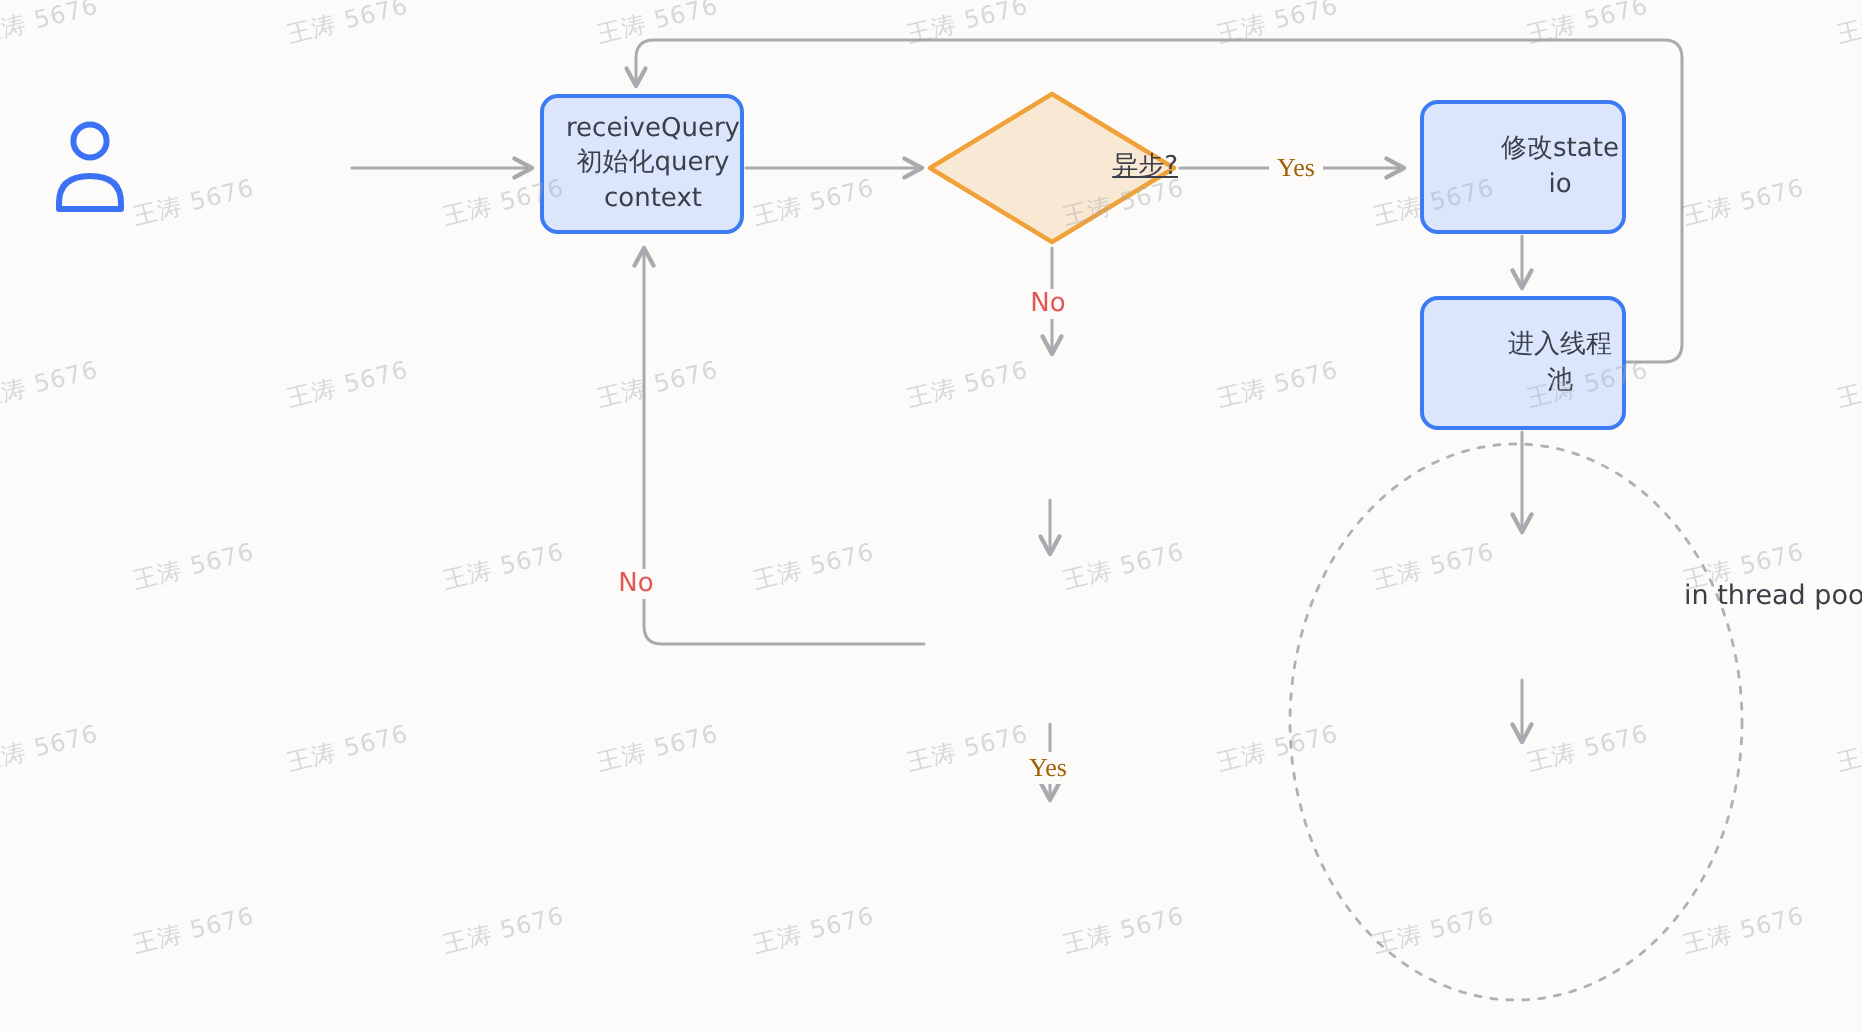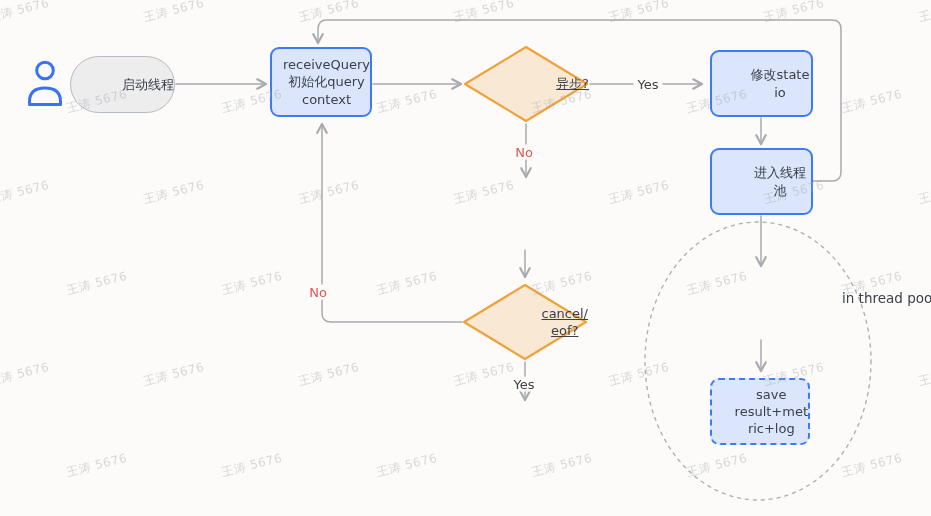--- a/index.html
+++ b/index.html
@@ -19,21 +19,21 @@
   .rect{background:#dbe6fc;border:2px solid #3d7bf5;border-radius:9px;}
   .rect.dashed{border-style:dashed;}
   .stadium{background:#ededee;border:1.5px solid #b6bac2;border-radius:30px;}
   .diamond{background:transparent;border:none;text-decoration:underline;}
   .diamond svg{position:absolute;left:0;top:0;width:100%;height:100%;}
   .diamond .node-text{position:relative;z-index:1;}
   .edge-label{
     position:absolute;z-index:3;font-size:13px;padding:0 4px;
     background:#fcfbf9;transform:translate(-50%,-50%);white-space:nowrap;
   }
-  .yes{color:#404040;}
+  .yes{color:#a16207;font-family:Liberation Serif, serif;}
   .no{color:#e25653;}
   .anno{position:absolute;z-index:2;font-size:13.5px;white-space:nowrap;transform:translateY(-50%);}
   .person{position:absolute;z-index:2;}
   .wm-layer{z-index:4;pointer-events:none;}
   .wm{
     position:absolute;font-size:12px;letter-spacing:.5px;white-space:nowrap;
     color:rgba(163,167,175,0.42);transform:rotate(-14deg);
   }
 </style>
 </head>
@@ -61,23 +61,20 @@
       <path d="M761 340 V371" marker-end="url(#arrow)"></path>
     </g>
     <ellipse cx="758" cy="361" rx="113" ry="139" stroke="#b0b0b0" stroke-width="1.4" stroke-dasharray="3 5" stroke-linecap="round" fill="none"></ellipse>
   </svg>
 
   <svg class="person" style="left:26px;top:59px" width="38" height="48" viewBox="0 0 38 48" fill="none">
     <circle cx="19" cy="11.5" r="8.3" stroke="#3b72f5" stroke-width="3"></circle>
     <path d="M3.5 45.5 v-3 q0 -13.5 15.5 -13.5 q15.5 0 15.5 13.5 v3 z" stroke="#3b72f5" stroke-width="3" stroke-linejoin="round"></path>
   </svg>
 
-  <div class="node stadium" style="left:70px;top:56px;width:105px;height:57px">
-    <span class="node-text">启动线程</span>
-  </div>
 
   <div class="node rect" style="left:270px;top:47px;width:102px;height:70px">
     <span class="node-text">receiveQuery
 初始化query
 context</span>
   </div>
 
   <div class="node diamond" style="left:463px;top:45px;width:126px;height:78px">
     <svg viewBox="0 0 126 78" preserveAspectRatio="none">
       <polygon points="63,2 124,39 63,76 2,39" fill="#f9e8d4" stroke="#f0a23a" stroke-width="2.2" stroke-linejoin="round"></polygon>
@@ -87,34 +84,23 @@
 
   <div class="node rect" style="left:710px;top:148px;width:103px;height:67px">
     <span class="node-text">进入线程池</span>
   </div>
 
   <div class="node rect" style="left:710px;top:50px;width:103px;height:67px">
     <span class="node-text">修改state io</span>
   </div>
 
 
-  <div class="node diamond" style="left:462px;top:283px;width:126px;height:78px">
-    <svg viewBox="0 0 126 78" preserveAspectRatio="none">
-      <polygon points="63,2 124,39 63,76 2,39" fill="#f9e8d4" stroke="#f0a23a" stroke-width="2.2" stroke-linejoin="round"></polygon>
-    </svg>
-    <span class="node-text">cancel/
-eof?</span>
-  </div>
 
 
 
-  <div class="node rect dashed" style="left:710px;top:378px;width:100px;height:67px">
-    <span class="node-text">save result+met
-ric+log</span>
-  </div>
 
   <div class="edge-label yes" style="left:648px;top:84px">Yes</div>
   <div class="edge-label no" style="left:524px;top:152px">No</div>
   <div class="edge-label no" style="left:318px;top:292px">No</div>
   <div class="edge-label yes" style="left:524px;top:384px">Yes</div>
 
   <div class="anno" style="left:842px;top:298px">in thread pool</div>
 
   <div class="layer wm-layer">
       <span class="wm" style="left: -12px; top: 2px;">王涛 5676</span>

